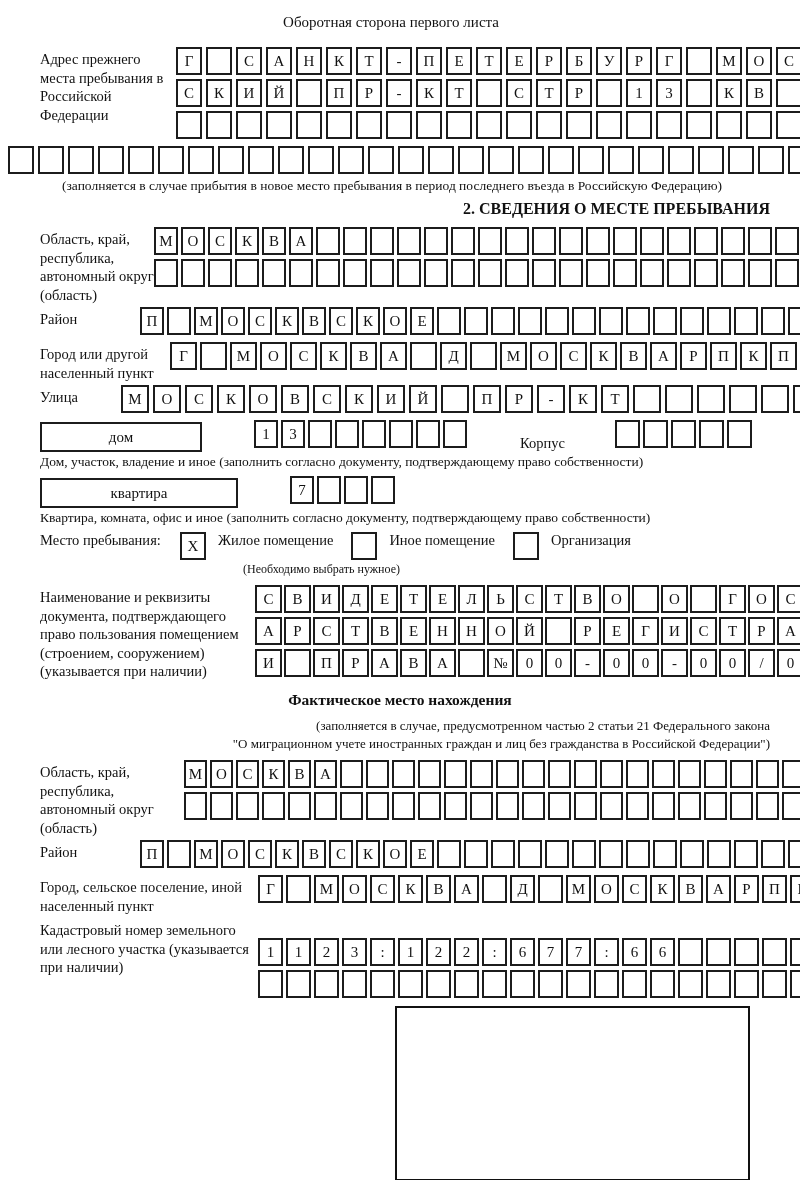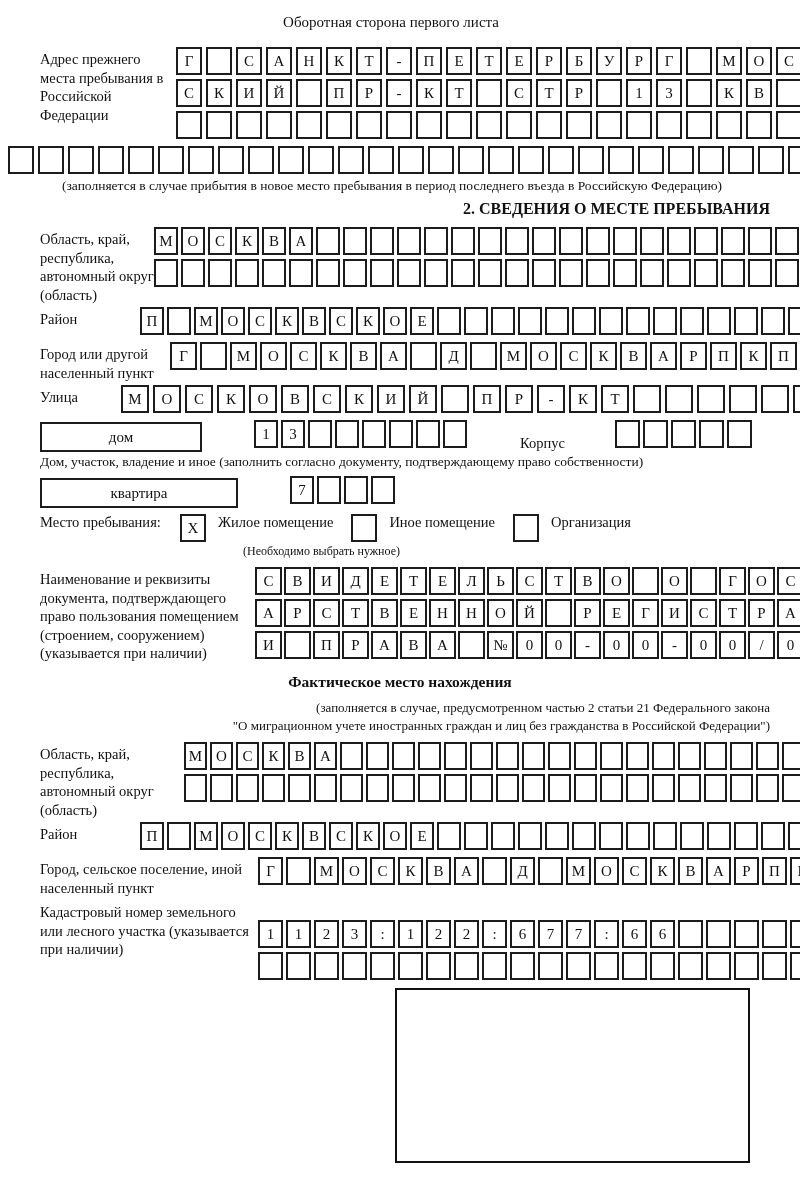--- a/index.html
+++ b/index.html
@@ -333,20 +333,21 @@
 
   <div class="apt-row">
     <span class="widebox apt-box">квартира</span>
     <span class="cellrow g3 cw20">
         <span class="box">7</span>
         <span class="box"></span>
         <span class="box"></span>
         <span class="box"></span>
       </span>
   </div>
+  <div class="caption">Квартира, комната, офис и иное (заполнить согласно документу, подтверждающему право собственности)</div>
 
   <div class="stay-row">
     <span class="lbl">Место пребывания:</span>
     <span class="box check">X</span>
     <span class="opt">Жилое помещение</span>
     <span class="box check"></span>
     <span class="opt">Иное помещение</span>
     <span class="box check"></span>
     <span class="opt">Организация</span>
   </div>

